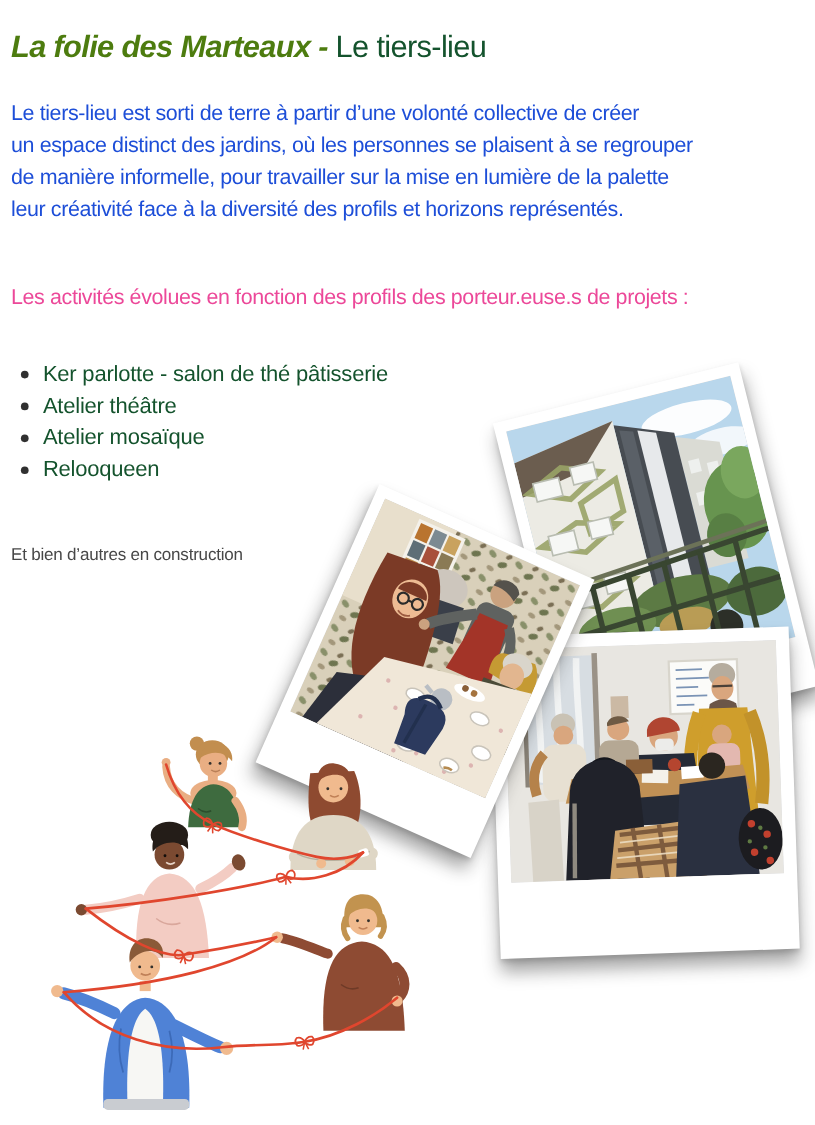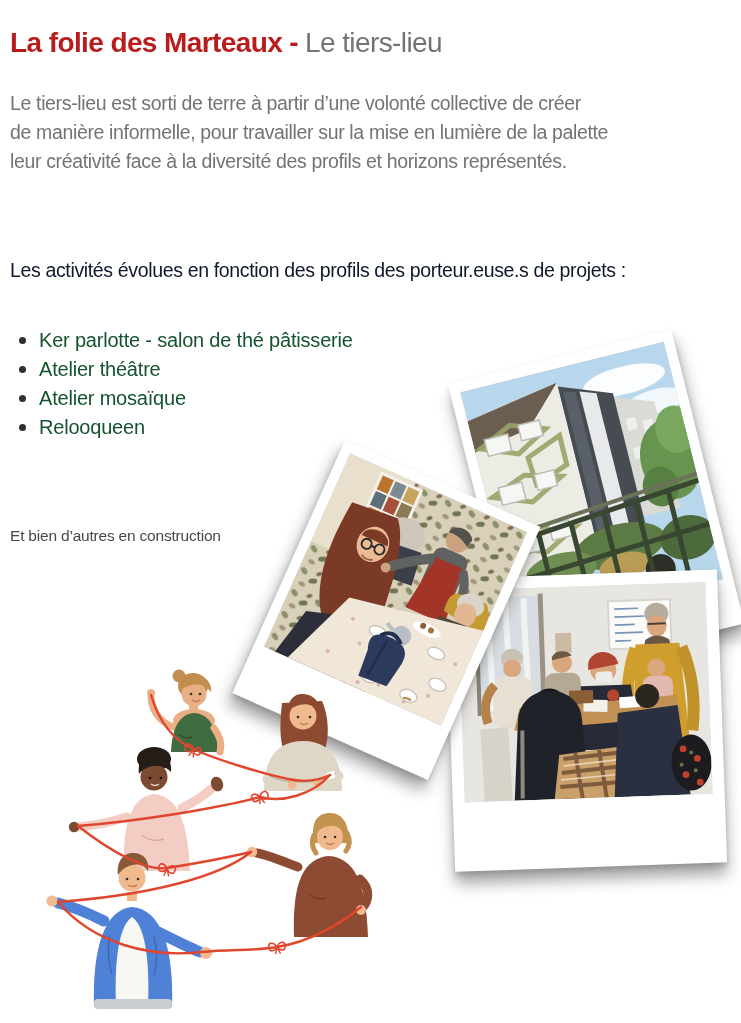--- a/index.html
+++ b/index.html
@@ -8,44 +8,44 @@
     width:741px; height:1023px; position:relative; overflow:hidden;
     font-family:"Liberation Sans", sans-serif;
   }
   .page { position:absolute; inset:0; }
 
   
   h1 {
     position:absolute; left:10px; top:28px;
     font-size:28px; line-height:30px; letter-spacing:-0.6px; white-space:nowrap;
   }
-  .t-bold  { font-weight:700; color:#b91c1c; }
-  .t-light { font-weight:400; color:#737373; margin-left:7px; }
+  .t-bold  { font-weight:700; color:#4d7c0f;font-style:italic; }
+  .t-light { font-weight:400; color:#14532d; margin-left:7px; }
 
   .intro {
     position:absolute; left:10px; top:89px; width:728px;
-    font-size:19.5px; line-height:29px; color:#737373; letter-spacing:-0.35px;
+    font-size:19.5px; line-height:29px; color:#1d4ed8; letter-spacing:-0.35px;
   }
   .activities-intro {
     position:absolute; left:10px; top:259px; width:728px;
-    font-size:19.5px; color:#0f172a; letter-spacing:-0.35px;
+    font-size:19.5px; color:#ec4899; letter-spacing:-0.35px;
   }
   .activities {
     position:absolute; left:16px; top:326px; list-style:none;
   }
   .activities li {
     position:relative; padding-left:23px;
     font-size:20px; line-height:29px; color:#14532d; letter-spacing:-0.2px; font-weight:500;
   }
   .activities li::before {
     content:""; position:absolute; left:3px; top:11px;
     width:7px; height:7px; border-radius:50%; background:#303030;
   }
   .note {
-    position:absolute; left:10px; top:527px;
+    position:absolute; left:10px; top:496px;
     font-size:15.5px; color:#474747; letter-spacing:-0.2px;
   }
 
   
   .polaroid {
     position:absolute; background:#fff; transform-origin:top left;
     box-shadow:0 12px 15px rgba(30,30,30,.40), 0 3px 5px rgba(0,0,0,.15);
   }
   .polaroid .photo { position:absolute; overflow:hidden; background:#ddd; }
   .polaroid .photo svg { display:block; width:100%; height:100%; }
@@ -66,20 +66,21 @@
 <body>
 
 <div class="page">
 
   <h1>
     <span class="t-bold">La folie des Marteaux -</span><span class="t-light">Le tiers-lieu</span>
   </h1>
 
   <div class="intro">
     <div>Le tiers-lieu est sorti de terre à partir d’une volonté collective de créer</div>
+    <div>un espace distinct des jardins, où les personnes se plaisent à se regrouper</div>
     <div>de manière informelle, pour travailler sur la mise en lumière de la palette</div>
     <div>leur créativité face à la diversité des profils et horizons représentés.</div>
   </div>
 
   <div class="activities-intro">Les activités évolues en fonction des profils des porteur.euse.s de projets :</div>
 
   <ul class="activities">
     <li>Ker parlotte - salon de thé pâtisserie</li>
     <li>Atelier théâtre</li>
     <li>Atelier mosaïque</li>

